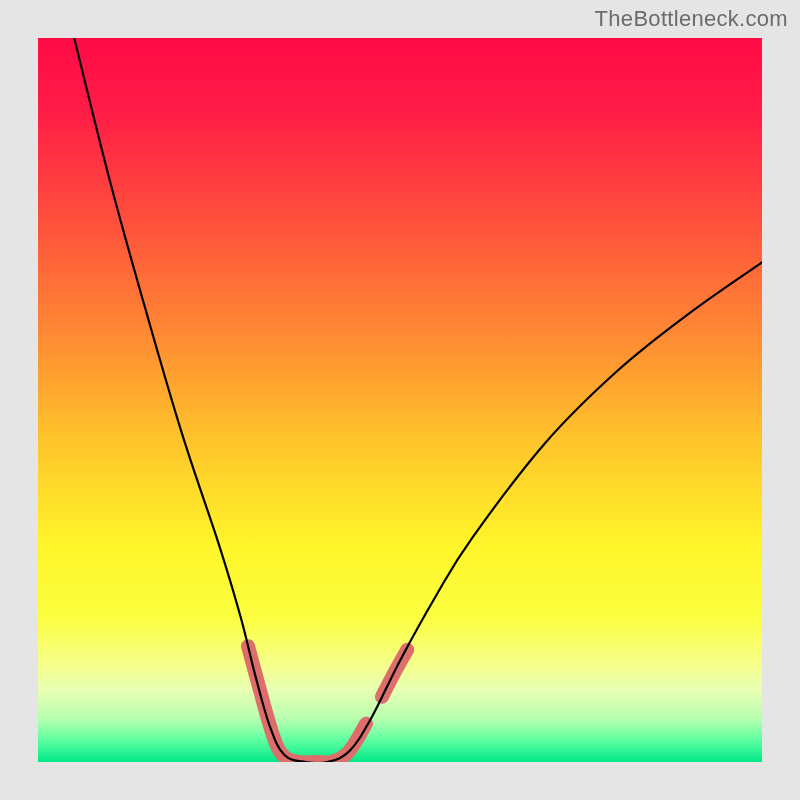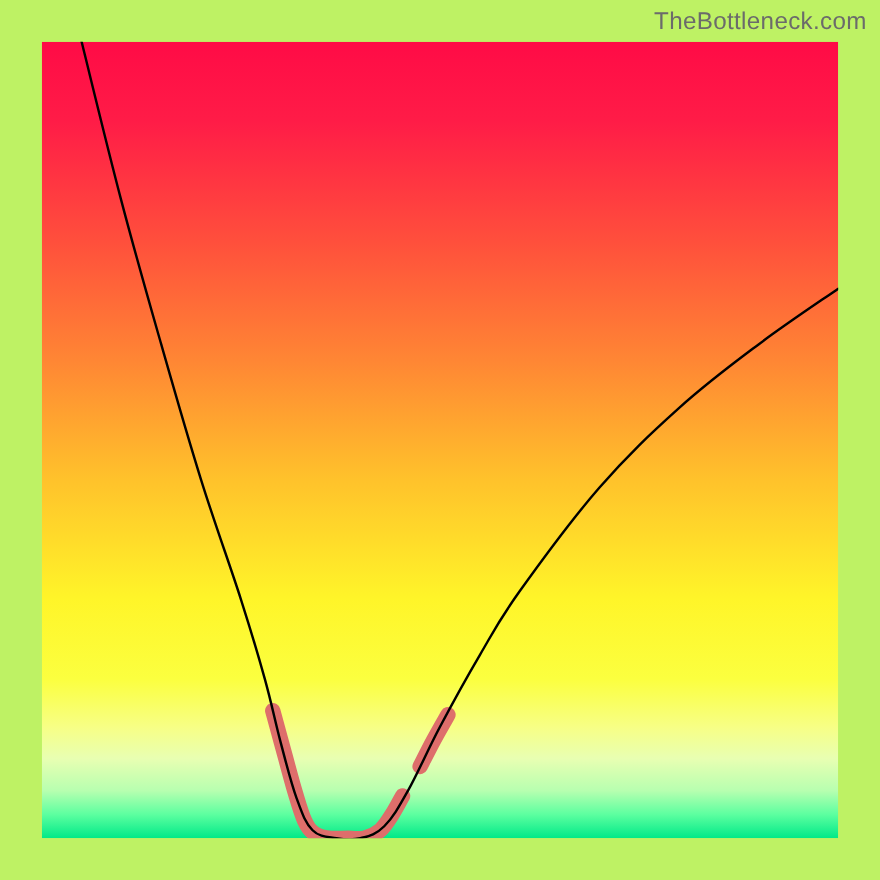--- a/index.html
+++ b/index.html
@@ -10,21 +10,21 @@
     background: #000;
     overflow: hidden;
     font-family: Arial, Helvetica, sans-serif;
   }
   .frame {
     position: absolute;
     left: 0;
     top: 0;
     width: 800px;
     height: 800px;
-    background: #bef264;
+    background: #e5e5e5;
   }
   .plot-area {
     position: absolute;
     left: 38px;
     top: 38px;
     width: 724px;
     height: 724px;
   }
   .gradient {
     position: absolute;

